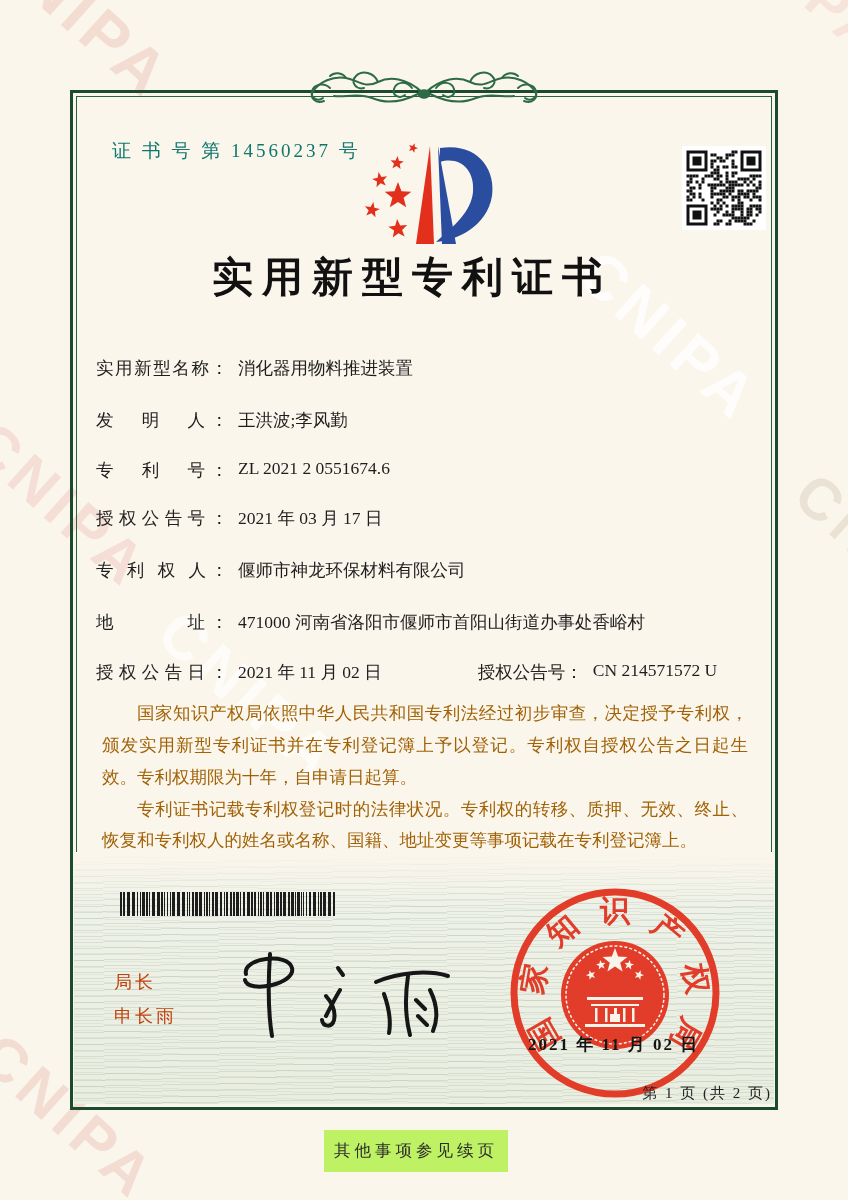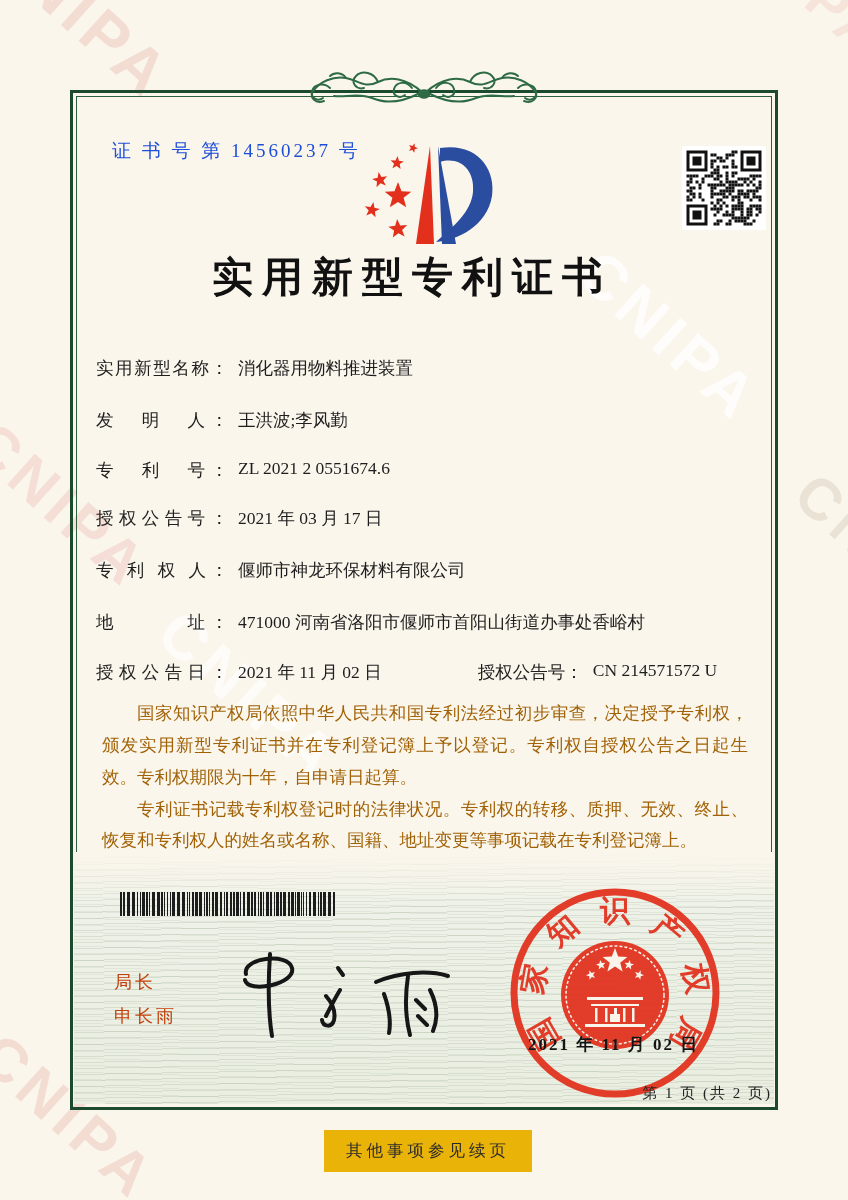--- a/index.html
+++ b/index.html
@@ -29,21 +29,21 @@
       repeating-linear-gradient(181.5deg, rgba(130,150,120,0.12) 0 1px, rgba(0,0,0,0) 1px 7px),
       linear-gradient(#eff2e9,#e9eee1);}
   .wavy::before{content:"";position:absolute;left:0;top:0;right:0;height:55px;
       background:linear-gradient(#fbf6ec,rgba(251,246,236,0));}
 
   
   .ornament{position:absolute;left:294px;top:58px;z-index:4;}
 
   .content{position:absolute;z-index:5;}
 
-  .certno{left:112px;top:138px;font-size:19px;color:#1d4ed8;letter-spacing:3px;}
+  .certno{left:112px;top:138px;font-size:19px;color:#0f766e;letter-spacing:3px;}
 
   .logo{left:350px;top:136px;}
   .qr{left:682px;top:146px;width:84px;height:84px;background:#fff;padding:0;}
 
   .title{left:70px;top:250px;width:684px;text-align:center;font-size:41px;font-weight:700;
          letter-spacing:9px;color:#111;}
 
   .fieldrow{left:96px;width:640px;font-size:17.5px;color:#1e1e1e;display:flex;}
   .lbl{display:inline-block;width:132px;text-align:justify;text-align-last:justify;
        white-space:nowrap;flex:none;}
@@ -63,21 +63,21 @@
         font-family:"Liberation Sans",sans-serif;z-index:6;}
   .signature{left:222px;top:938px;z-index:6;}
 
   .seal{left:505px;top:883px;z-index:6;}
   .sealdate{left:528px;top:1033px;font-size:17px;font-weight:700;color:#141414;
         letter-spacing:2px;z-index:7;}
 
   .pageno{left:70px;top:1084px;width:702px;text-align:right;font-size:15px;color:#222;
         letter-spacing:2px;z-index:6;}
 
-  .contnote{left:324px;top:1130px;background:#eab308;padding:10px 22px;font-size:16.5px;
+  .contnote{left:324px;top:1130px;background:#bef264;padding:10px 10px;font-size:16.5px;
         color:#2b2b2b;letter-spacing:4px;z-index:6;}
 </style>
 </head>
 <body>
 
 <div class="page">
 
   <span class="wm wm1">CNIPA</span>
   <span class="wm wm2">CNIPA</span>
   <span class="wm wm3">CNIPA</span>

